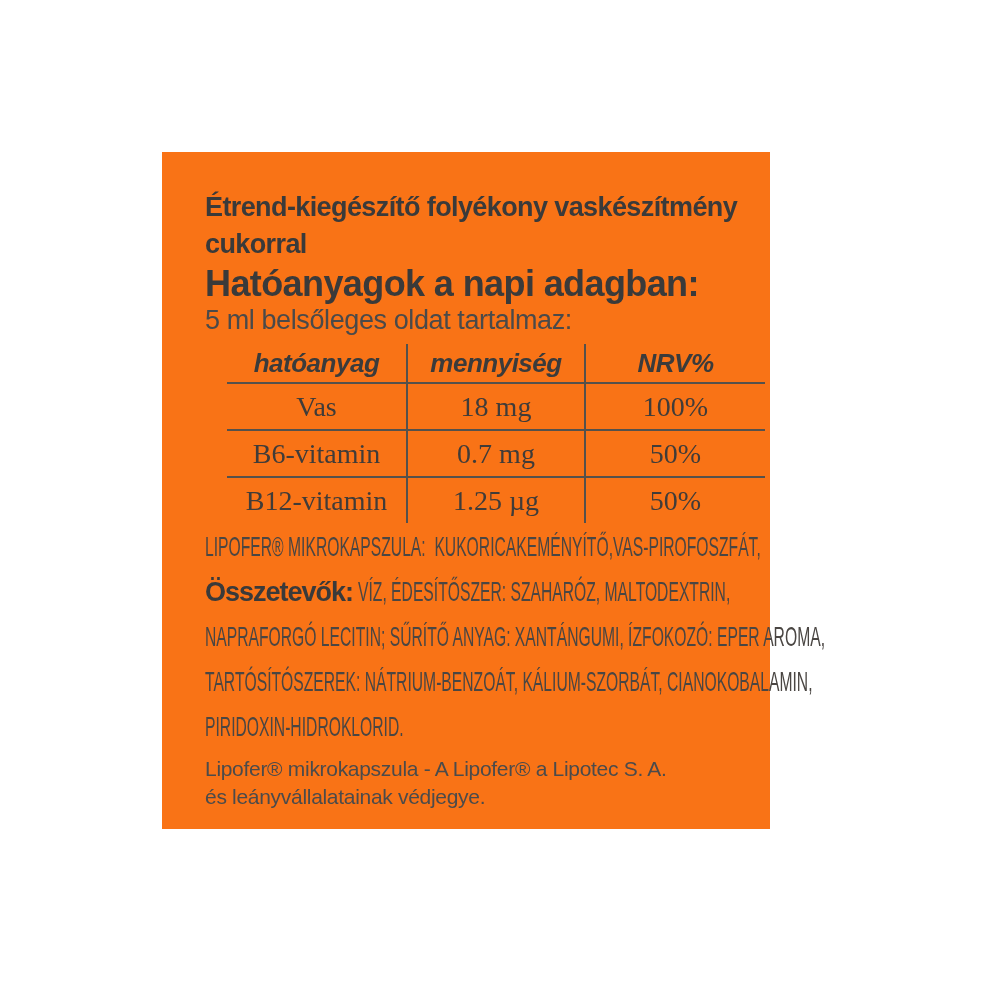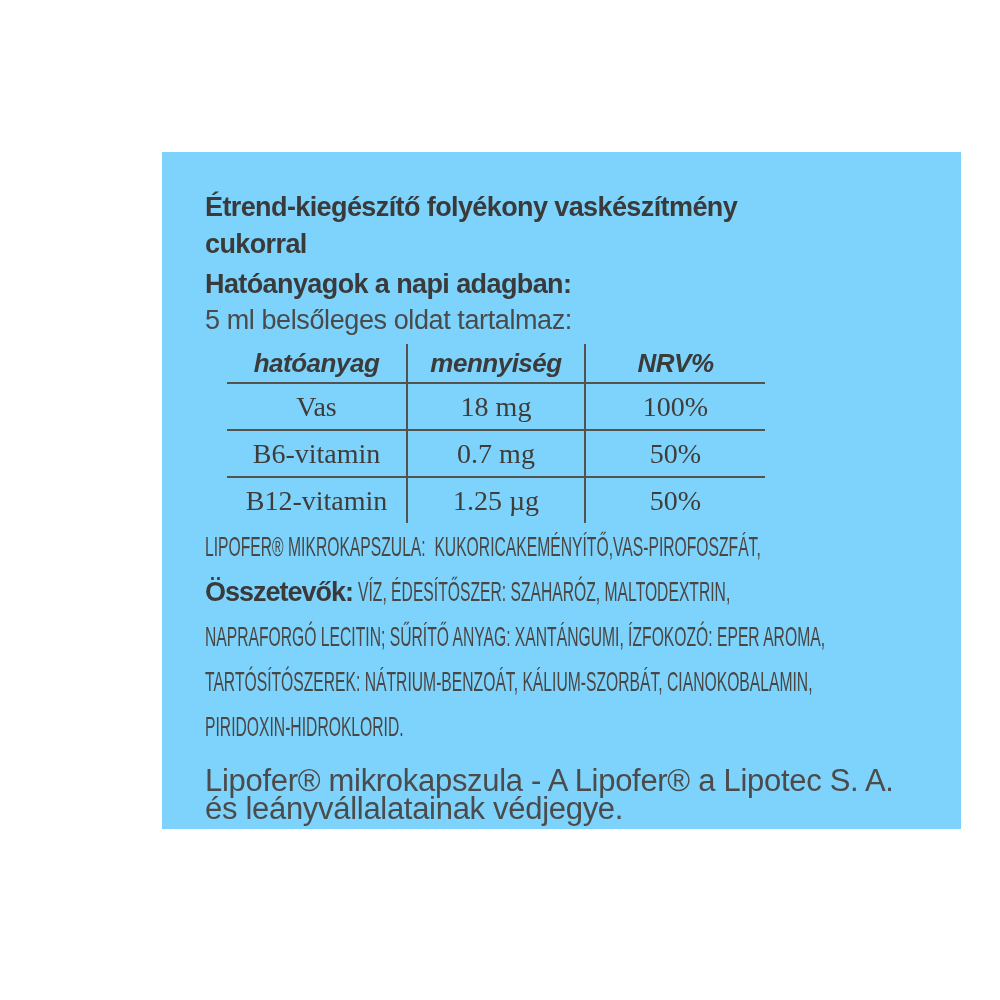--- a/index.html
+++ b/index.html
@@ -7,41 +7,41 @@
     padding: 0;
     width: 1000px;
     height: 1000px;
     background: #ffffff;
     font-family: "Liberation Sans", sans-serif;
   }
   .card {
     position: absolute;
     left: 162px;
     top: 152px;
-    width: 799px;
+    width: 608px;
     height: 677px;
     box-sizing: border-box;
     padding: 0 18px 0 43px;
-    background: #7dd3fc;
+    background: #f97316;
     color: #3b3b3b;
     overflow: visible;
   }
   .title {
     margin-top: 37px;
     font-weight: bold;
     font-size: 27px;
     line-height: 37px;
     letter-spacing: -0.6px;
     white-space: nowrap;
     color: #3a3a3a;
   }
   .subhead {
     margin-top: 3px;
     font-weight: bold;
-    font-size: 27px;
+    font-size: 36px;
     line-height: 36px;
     letter-spacing: -0.6px;
     color: #3a3a3a;
     white-space: nowrap;
   }
   .dose {
     font-size: 27px;
     line-height: 36px;
     letter-spacing: -0.4px;
     color: #4a4a4a;
@@ -103,22 +103,22 @@
   }
   .caps {
     display: inline-block;
     transform: scaleX(0.56);
     transform-origin: left;
     font-size: 28px;
     color: #4a4643;
     white-space: pre;
   }
   .trademark {
-    margin-top: 16px;
-    font-size: 31px;
+    margin-top: 4px;
+    font-size: 21px;
     line-height: 28px;
     letter-spacing: -0.3px;
     color: #4b4b4b;
   }
 </style>
 </head>
 <body>
 
 <div class="card">
 

